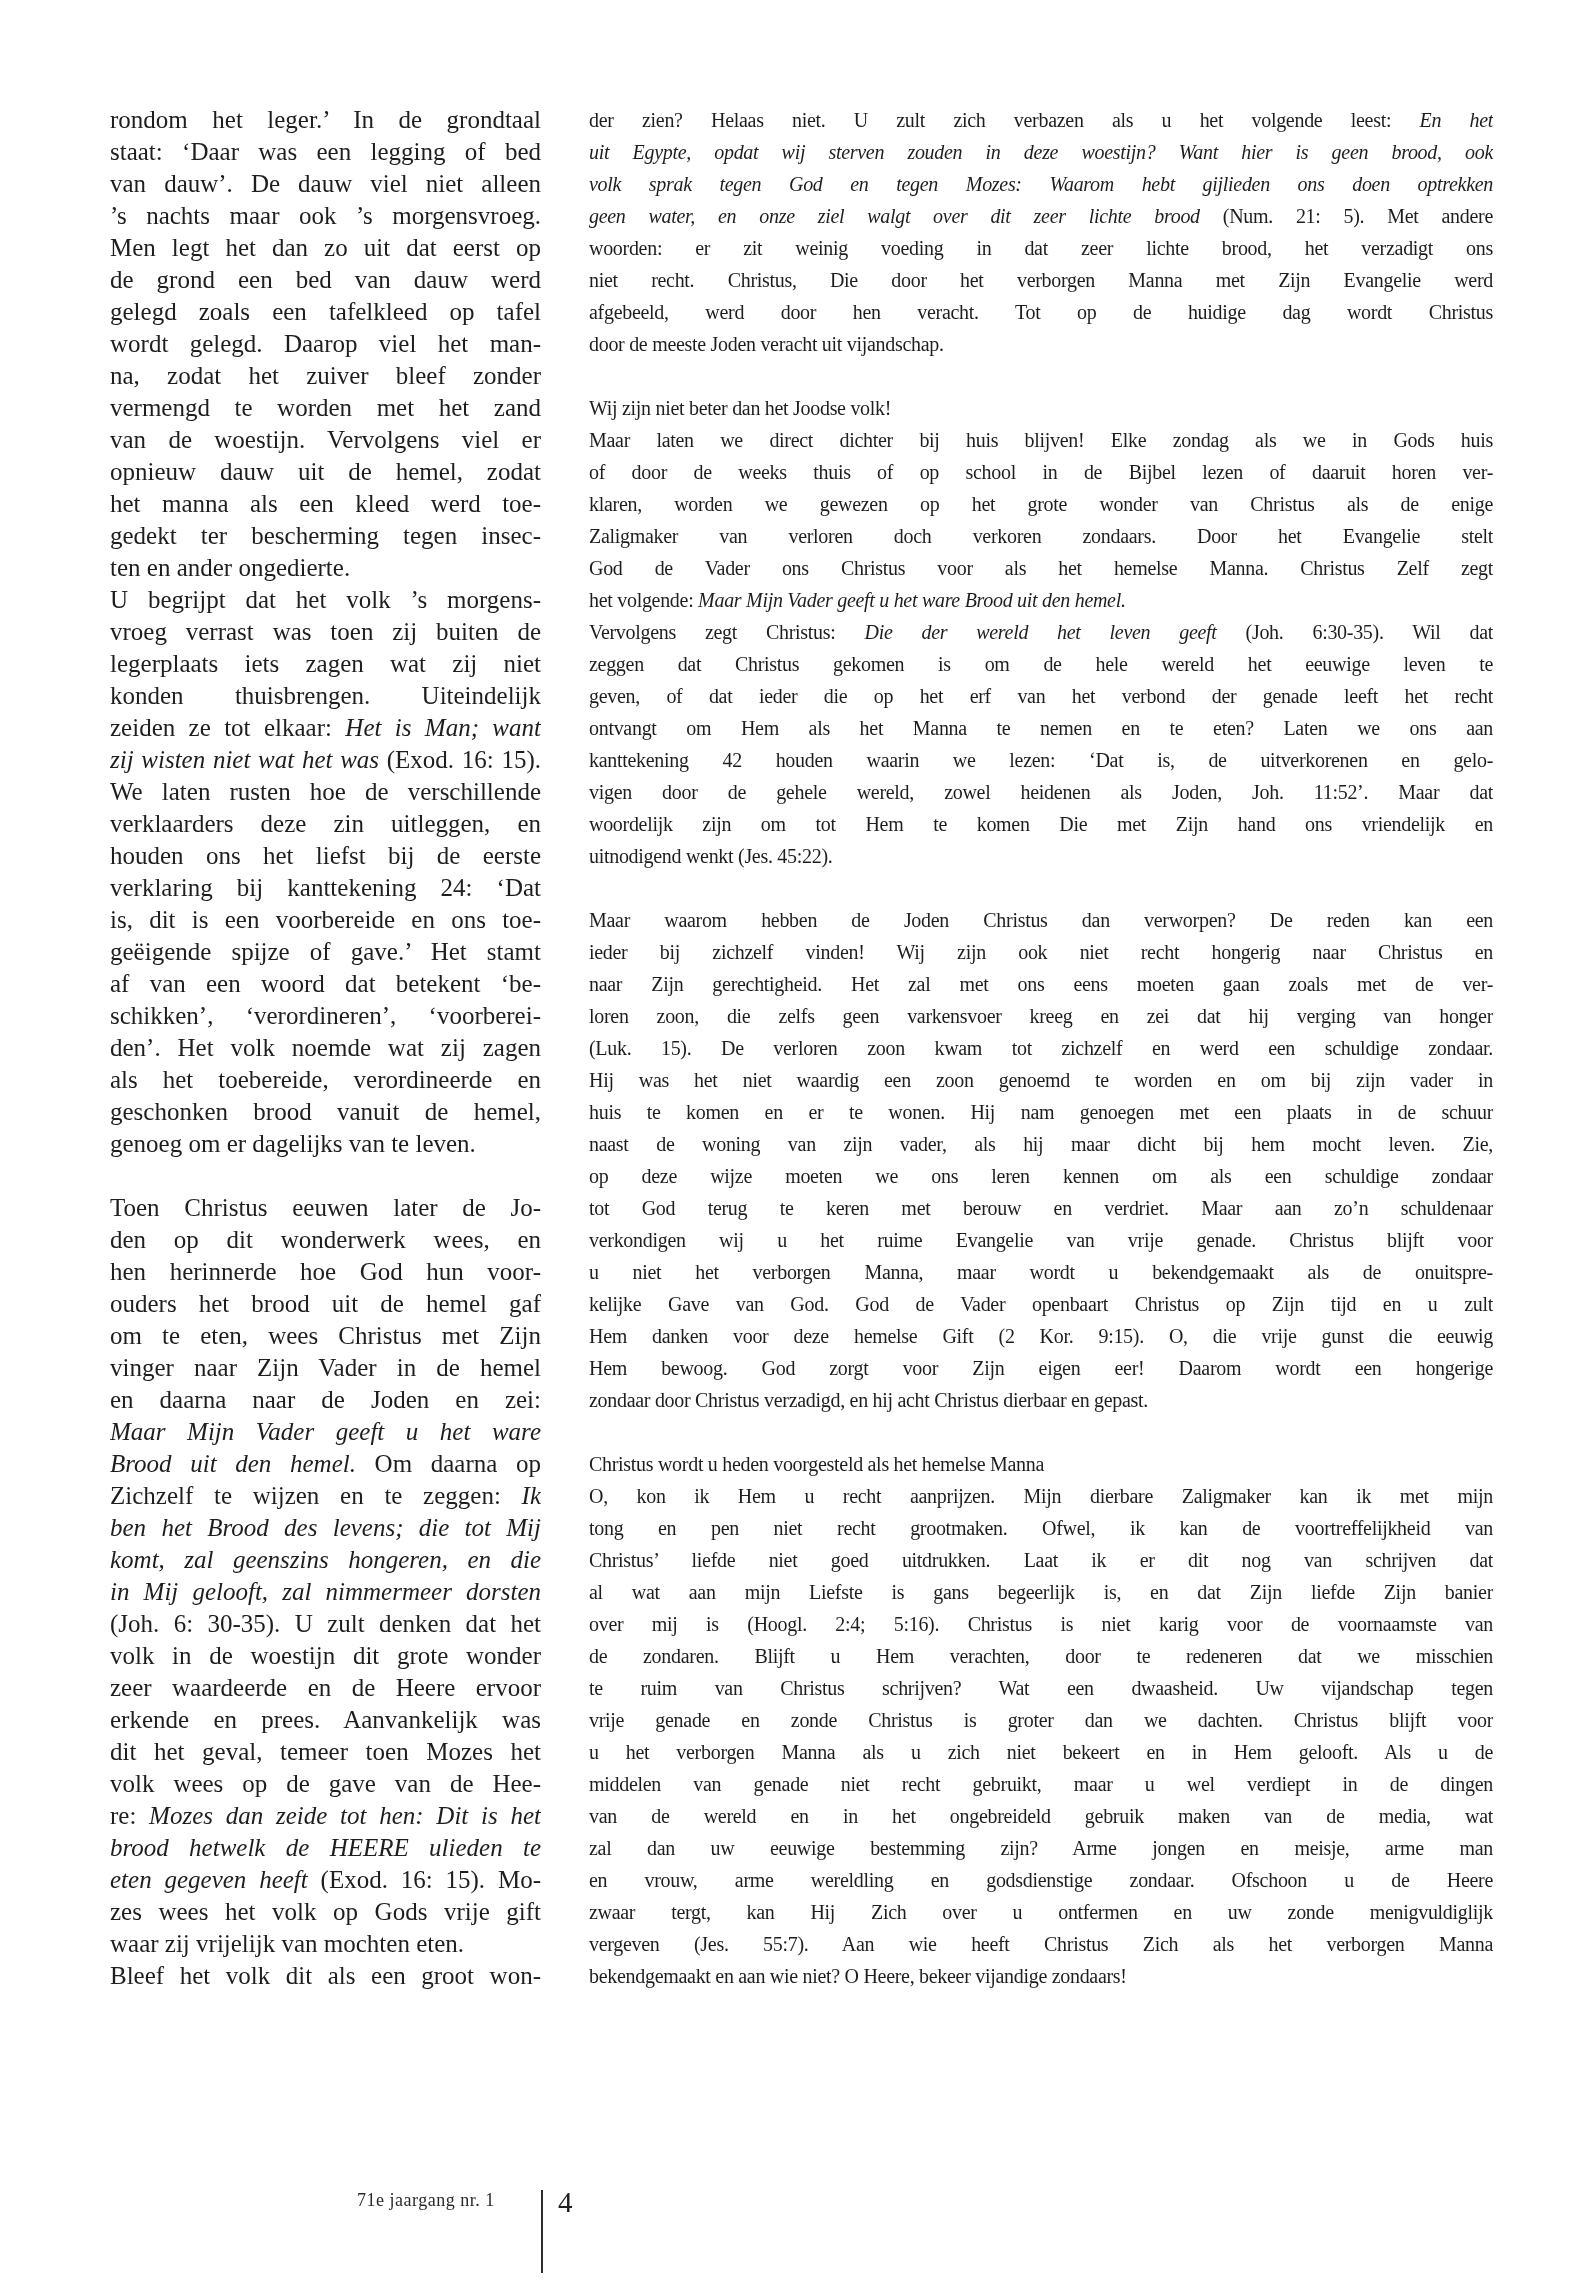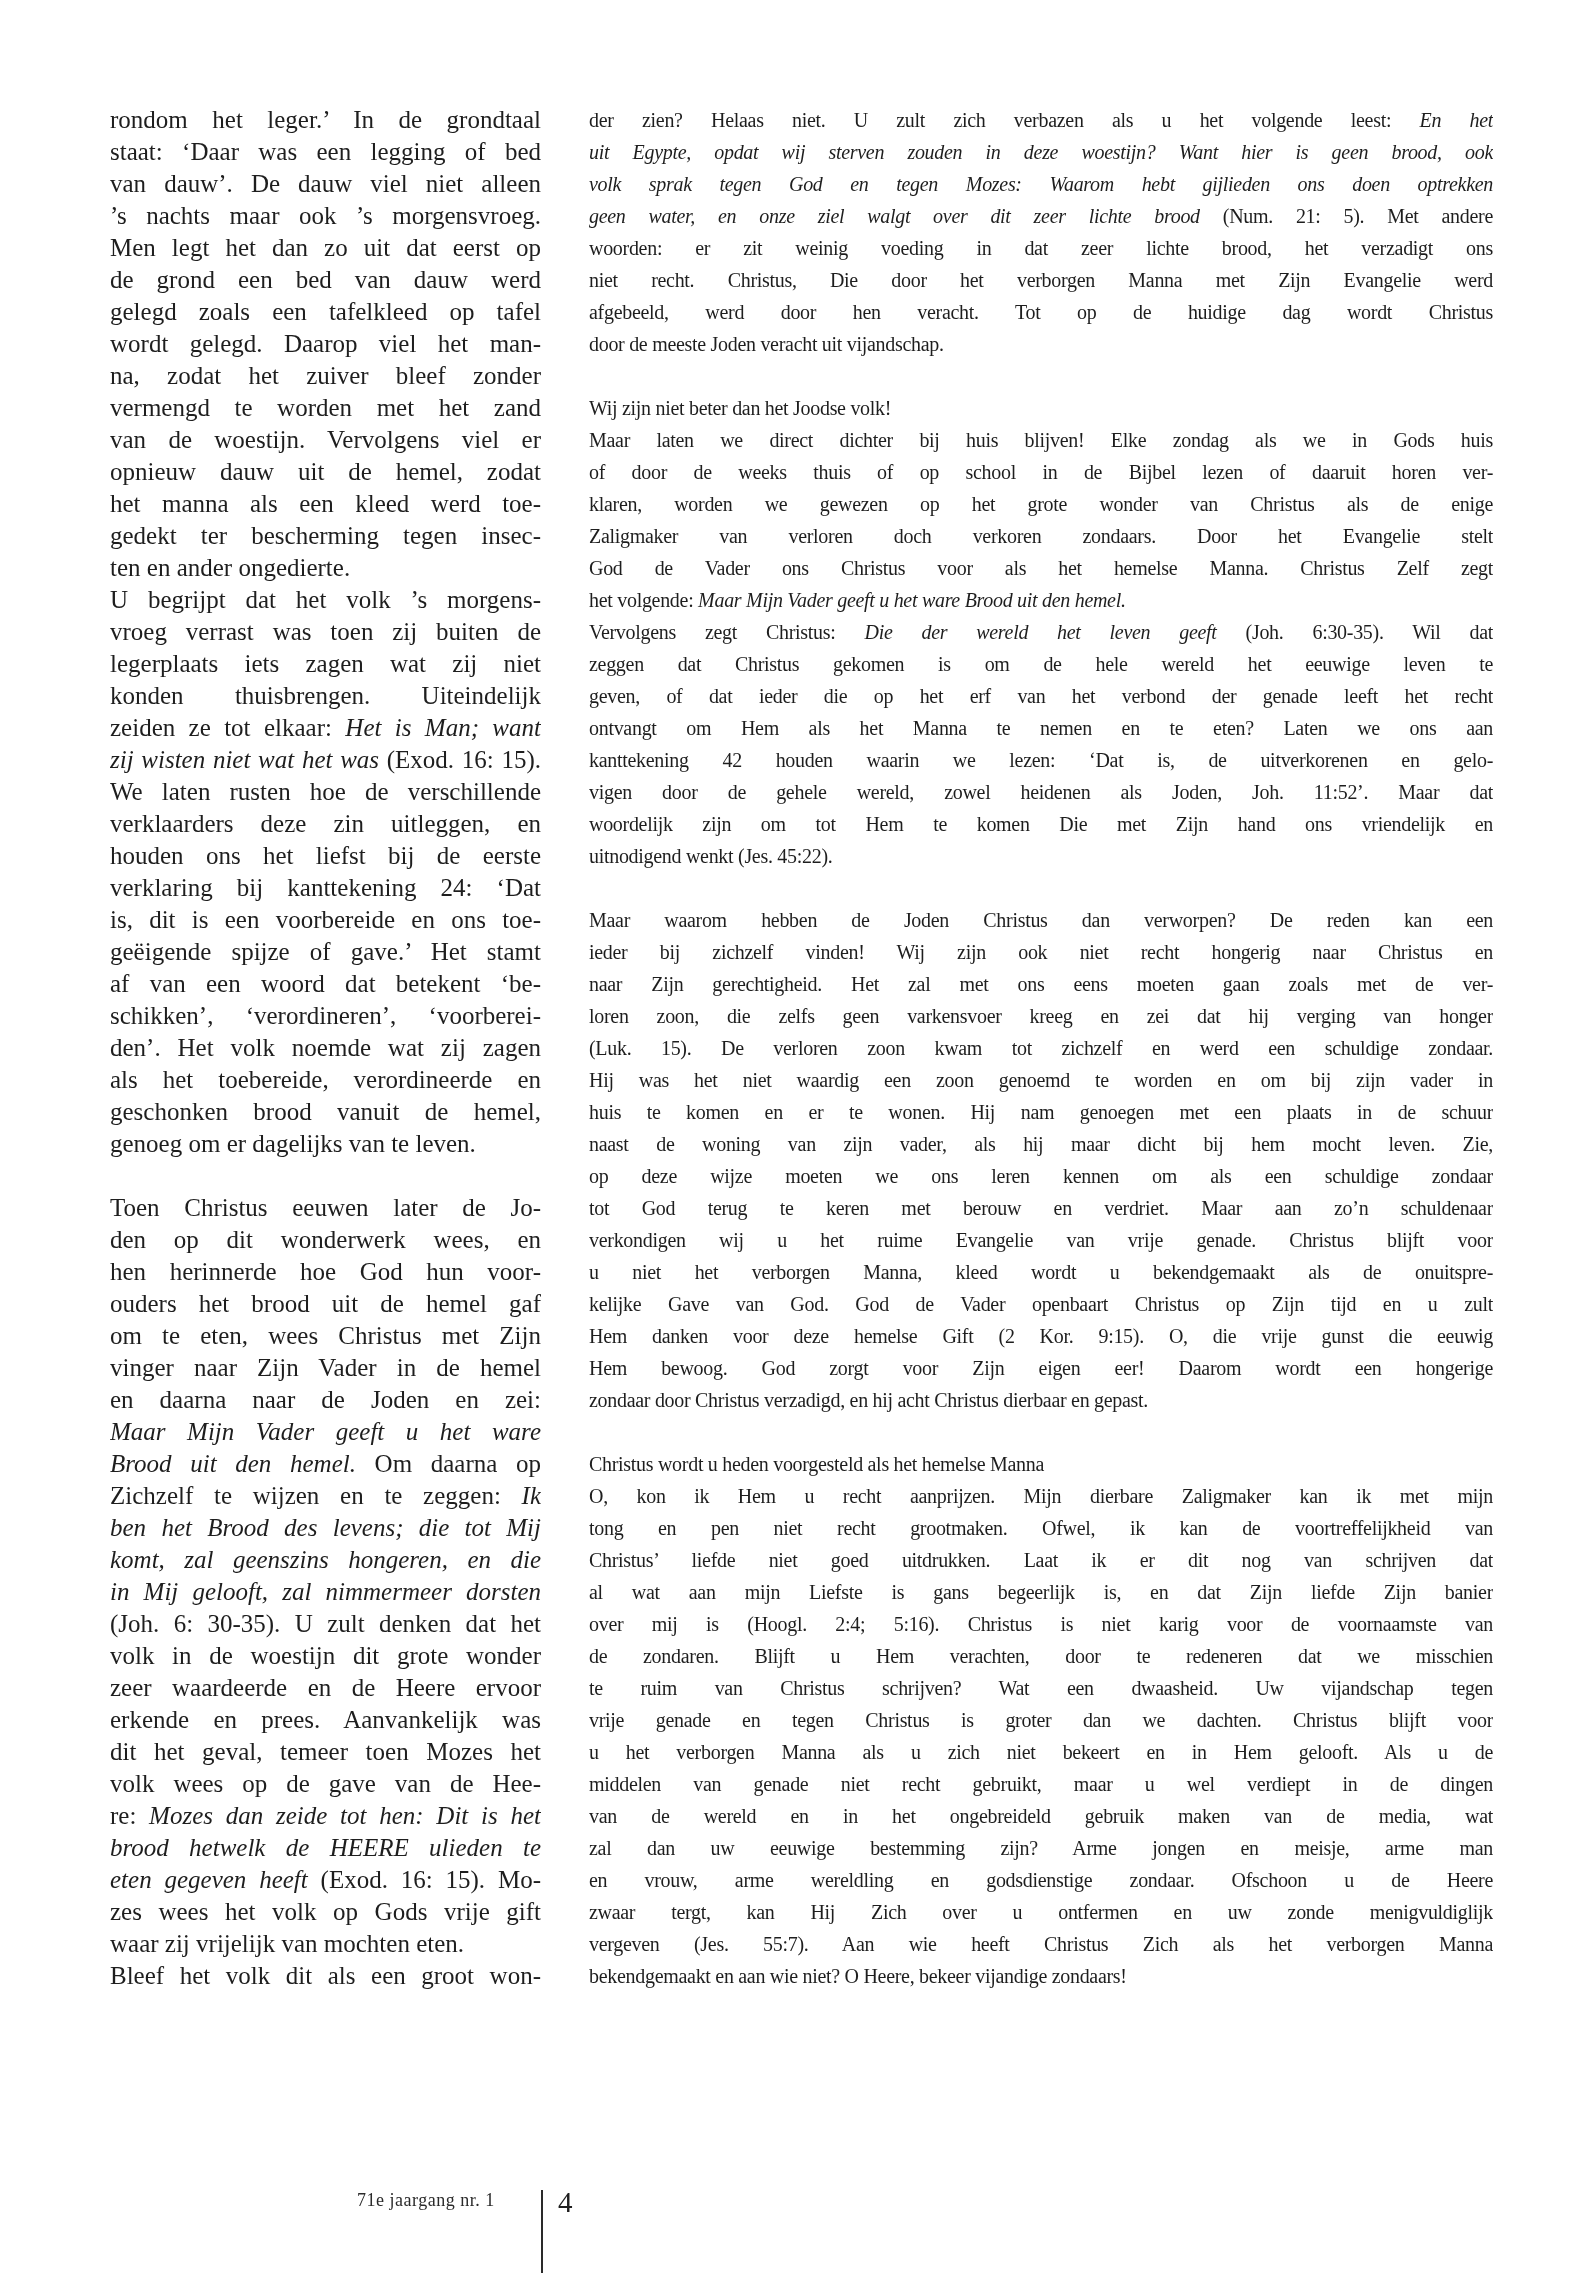--- a/index.html
+++ b/index.html
@@ -128,35 +128,35 @@
     <span class="line"><span>ieder bij zichzelf vinden! Wij zijn ook niet recht hongerig naar Christus en</span></span>
     <span class="line"><span>naar Zijn gerechtigheid. Het zal met ons eens moeten gaan zoals met de ver-</span></span>
     <span class="line"><span>loren zoon, die zelfs geen varkensvoer kreeg en zei dat hij verging van honger</span></span>
     <span class="line"><span>(Luk. 15). De verloren zoon kwam tot zichzelf en werd een schuldige zondaar.</span></span>
     <span class="line"><span>Hij was het niet waardig een zoon genoemd te worden en om bij zijn vader in</span></span>
     <span class="line"><span>huis te komen en er te wonen. Hij nam genoegen met een plaats in de schuur</span></span>
     <span class="line"><span>naast de woning van zijn vader, als hij maar dicht bij hem mocht leven. Zie,</span></span>
     <span class="line"><span>op deze wijze moeten we ons leren kennen om als een schuldige zondaar</span></span>
     <span class="line"><span>tot God terug te keren met berouw en verdriet. Maar aan zo’n schuldenaar</span></span>
     <span class="line"><span>verkondigen wij u het ruime Evangelie van vrije genade. Christus blijft voor</span></span>
-    <span class="line"><span>u niet het verborgen Manna, kleed wordt u bekendgemaakt als de onuitspre-</span></span>
+    <span class="line"><span>u niet het verborgen Manna, maar wordt u bekendgemaakt als de onuitspre-</span></span>
     <span class="line"><span>kelijke Gave van God. God de Vader openbaart Christus op Zijn tijd en u zult</span></span>
     <span class="line"><span>Hem danken voor deze hemelse Gift (2 Kor. 9:15). O, die vrije gunst die eeuwig</span></span>
     <span class="line"><span>Hem bewoog. God zorgt voor Zijn eigen eer! Daarom wordt een hongerige</span></span>
     <span class="line last"><span>zondaar door Christus verzadigd, en hij acht Christus dierbaar en gepast.</span></span>
     <span class="line gap"></span>
     <span class="line heading">Christus wordt u heden voorgesteld als het hemelse Manna</span>
     <span class="line"><span>O, kon ik Hem u recht aanprijzen. Mijn dierbare Zaligmaker kan ik met mijn</span></span>
     <span class="line"><span>tong en pen niet recht grootmaken. Ofwel, ik kan de voortreffelijkheid van</span></span>
     <span class="line"><span>Christus’ liefde niet goed uitdrukken. Laat ik er dit nog van schrijven dat</span></span>
     <span class="line"><span>al wat aan mijn Liefste is gans begeerlijk is, en dat Zijn liefde Zijn banier</span></span>
     <span class="line"><span>over mij is (Hoogl. 2:4; 5:16). Christus is niet karig voor de voornaamste van</span></span>
     <span class="line"><span>de zondaren. Blijft u Hem verachten, door te redeneren dat we misschien</span></span>
     <span class="line"><span>te ruim van Christus schrijven? Wat een dwaasheid. Uw vijandschap tegen</span></span>
-    <span class="line"><span>vrije genade en tegen Christus is groter dan we dachten. Christus blijft voor</span></span>
+    <span class="line"><span>vrije genade en zonde Christus is groter dan we dachten. Christus blijft voor</span></span>
     <span class="line"><span>u het verborgen Manna als u zich niet bekeert en in Hem gelooft. Als u de</span></span>
     <span class="line"><span>middelen van genade niet recht gebruikt, maar u wel verdiept in de dingen</span></span>
     <span class="line"><span>van de wereld en in het ongebreideld gebruik maken van de media, wat</span></span>
     <span class="line"><span>zal dan uw eeuwige bestemming zijn? Arme jongen en meisje, arme man</span></span>
     <span class="line"><span>en vrouw, arme wereldling en godsdienstige zondaar. Ofschoon u de Heere</span></span>
     <span class="line"><span>zwaar tergt, kan Hij Zich over u ontfermen en uw zonde menigvuldiglijk</span></span>
     <span class="line"><span>vergeven (Jes. 55:7). Aan wie heeft Christus Zich als het verborgen Manna</span></span>
     <span class="line last"><span>bekendgemaakt en aan wie niet? O Heere, bekeer vijandige zondaars!</span></span>
   </div>
 

